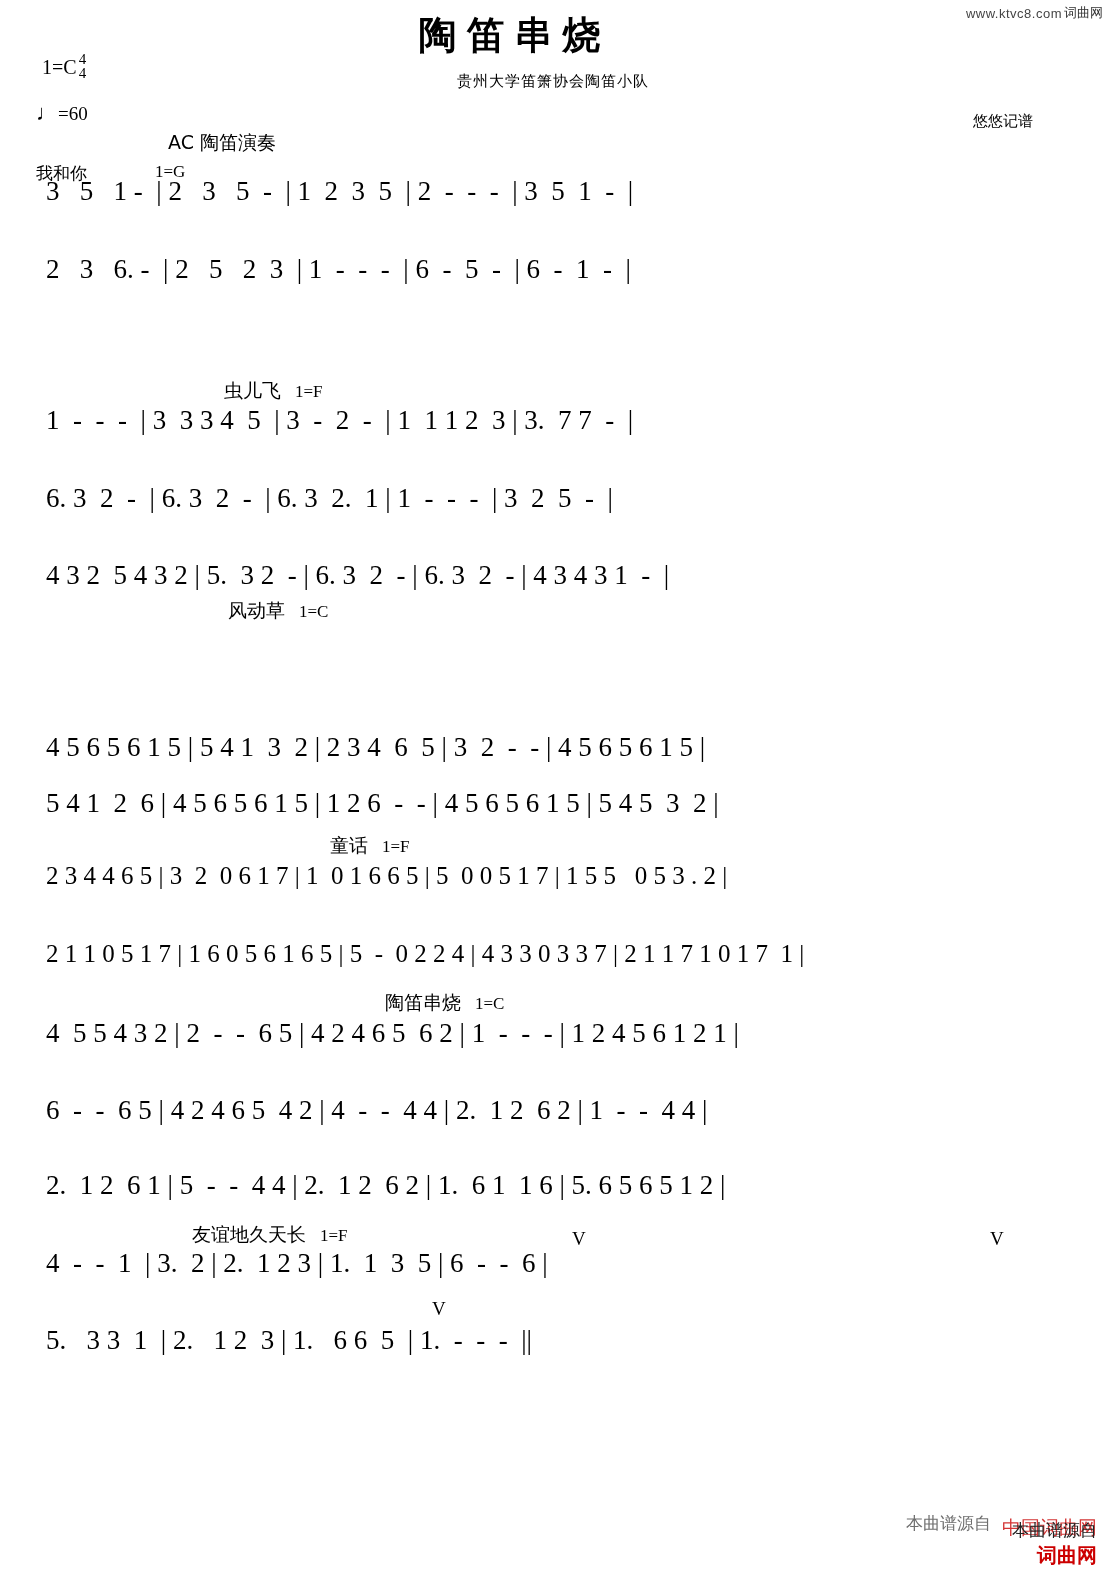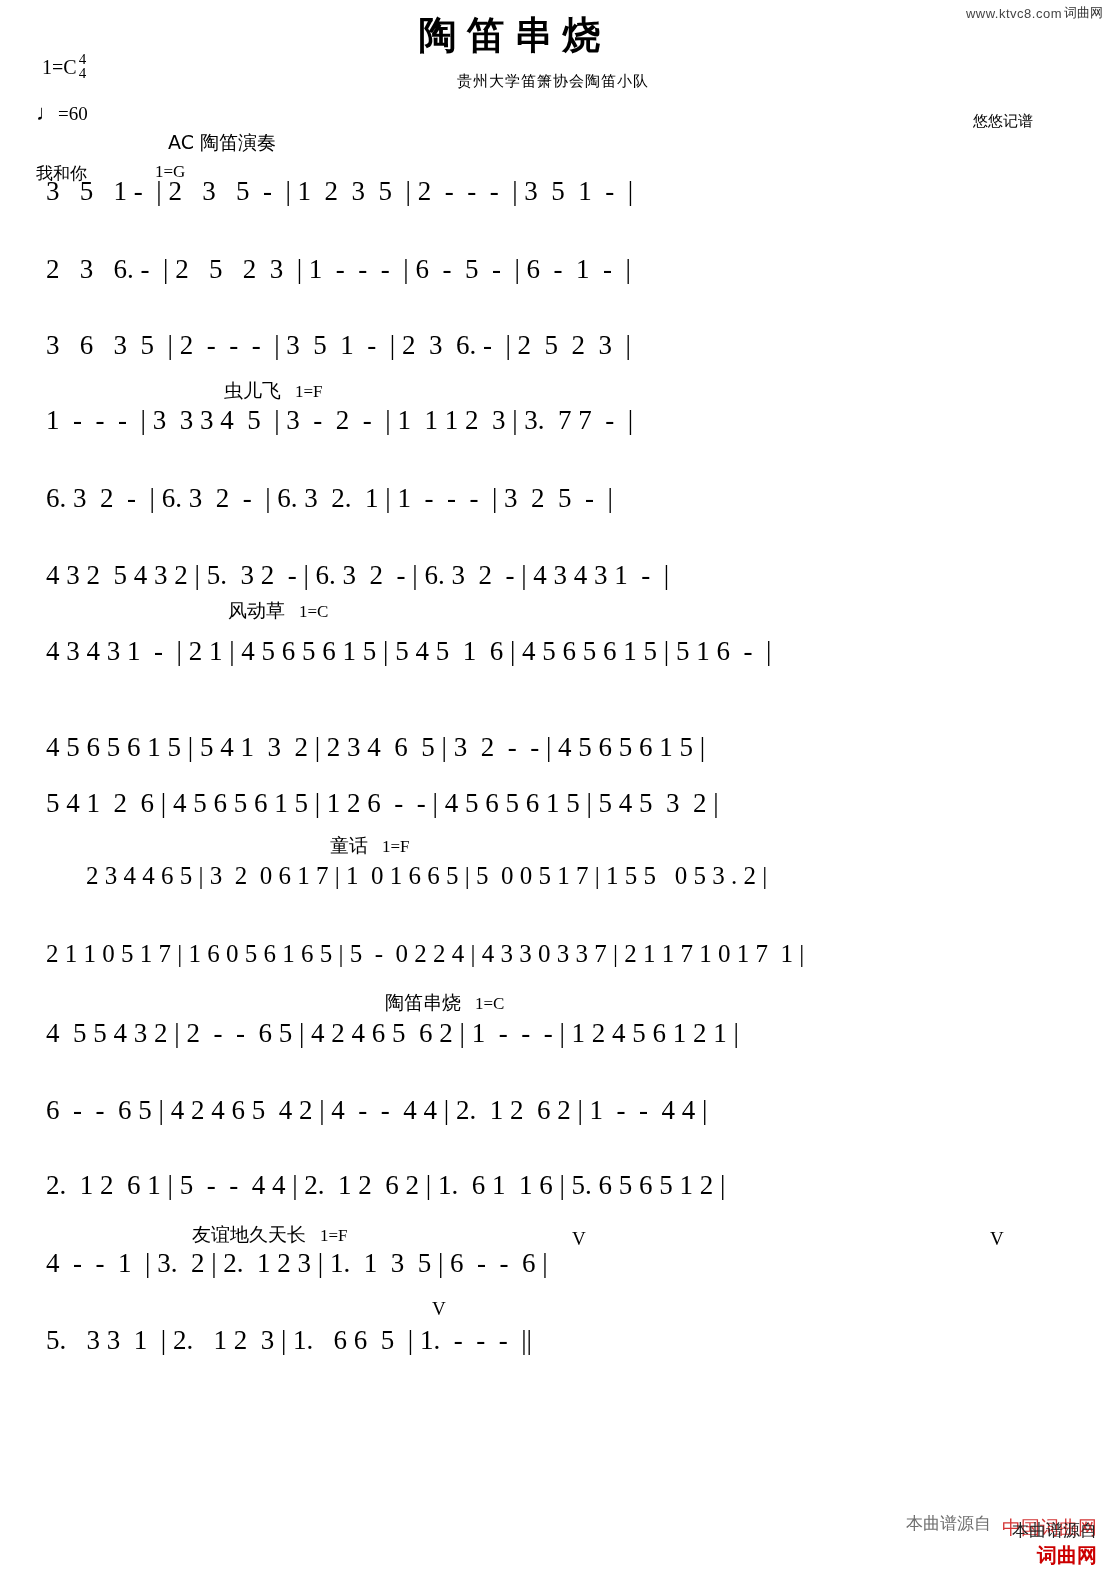--- a/index.html
+++ b/index.html
@@ -144,28 +144,26 @@
   <div class="seclabel" style="top:990px;left:385px;">
     <span>陶笛串烧</span><span class="key">1=C</span>
   </div>
 
   <div class="seclabel" style="top:1222px;left:192px;">
     <span>友谊地久天长</span><span class="key">1=F</span>
   </div>
 
   <div class="row" style="top:176px;">3   5   1 -  | 2   3   5  -  | 1  2  3  5  | 2  -  -  -  | 3  5  1  -  |</div>
   <div class="row" style="top:254px;">2   3   6. -  | 2   5   2  3  | 1  -  -  -  | 6  -  5  -  | 6  -  1  -  |</div>
-  <div class="row" style="top:330px;">3   6   3  5  | 2  -  -  -  | 3  5  1  -  | 2  3  6. -  | 2  5  2  3  |</div>
   <div class="row" style="top:405px;">1  -  -  -  | 3  3 3 4  5  | 3  -  2  -  | 1  1 1 2  3 | 3.  7 7  -  |</div>
   <div class="row" style="top:483px;">6. 3  2  -  | 6. 3  2  -  | 6. 3  2.  1 | 1  -  -  -  | 3  2  5  -  |</div>
   <div class="row" style="top:560px;">4 3 2  5 4 3 2 | 5.  3 2  - | 6. 3  2  - | 6. 3  2  - | 4 3 4 3 1  -  |</div>
-  <div class="row" style="top:636px;">4 3 4 3 1  -  | 2 1 | 4 5 6 5 6 1 5 | 5 4 5  1  6 | 4 5 6 5 6 1 5 | 5 1 6  -  |</div>
   <div class="row" style="top:712px;margin-top:20px;">4 5 6 5 6 1 5 | 5 4 1  3  2 | 2 3 4  6  5 | 3  2  -  - | 4 5 6 5 6 1 5 |</div>
   <div class="row" style="top:788px;">5 4 1  2  6 | 4 5 6 5 6 1 5 | 1 2 6  -  - | 4 5 6 5 6 1 5 | 5 4 5  3  2 |</div>
-  <div class="row" style="top:862px;font-size:25px;margin-left:40px;">2 3 4 4 6 5 | 3  2  0 6 1 7 | 1  0 1 6 6 5 | 5  0 0 5 1 7 | 1 5 5   0 5 3 . 2 |</div>
+  <div class="row" style="top:862px;font-size:25px;">2 3 4 4 6 5 | 3  2  0 6 1 7 | 1  0 1 6 6 5 | 5  0 0 5 1 7 | 1 5 5   0 5 3 . 2 |</div>
   <div class="row" style="top:940px;font-size:25px;">2 1 1 0 5 1 7 | 1 6 0 5 6 1 6 5 | 5  -  0 2 2 4 | 4 3 3 0 3 3 7 | 2 1 1 7 1 0 1 7  1 |</div>
   <div class="row" style="top:1018px;">4  5 5 4 3 2 | 2  -  -  6 5 | 4 2 4 6 5  6 2 | 1  -  -  - | 1 2 4 5 6 1 2 1 |</div>
   <div class="row" style="top:1095px;">6  -  -  6 5 | 4 2 4 6 5  4 2 | 4  -  -  4 4 | 2.  1 2  6 2 | 1  -  -  4 4 |</div>
   <div class="row" style="top:1170px;">2.  1 2  6 1 | 5  -  -  4 4 | 2.  1 2  6 2 | 1.  6 1  1 6 | 5. 6 5 6 5 1 2 |</div>
   <div class="row" style="top:1248px;">4  -  -  1  | 3.  2 | 2.  1 2 3 | 1.  1  3  5 | 6  -  -  6 |</div>
   <div class="row" style="top:1325px;">5.   3 3  1  | 2.   1 2  3 | 1.   6 6  5  | 1.  -  -  -  ||</div>
 
   <div style="position:absolute;top:1228px;left:572px;font-size:19px;">V</div>
   <div style="position:absolute;top:1228px;left:990px;font-size:19px;">V</div>
   <div style="position:absolute;top:1298px;left:432px;font-size:19px;">V</div>

